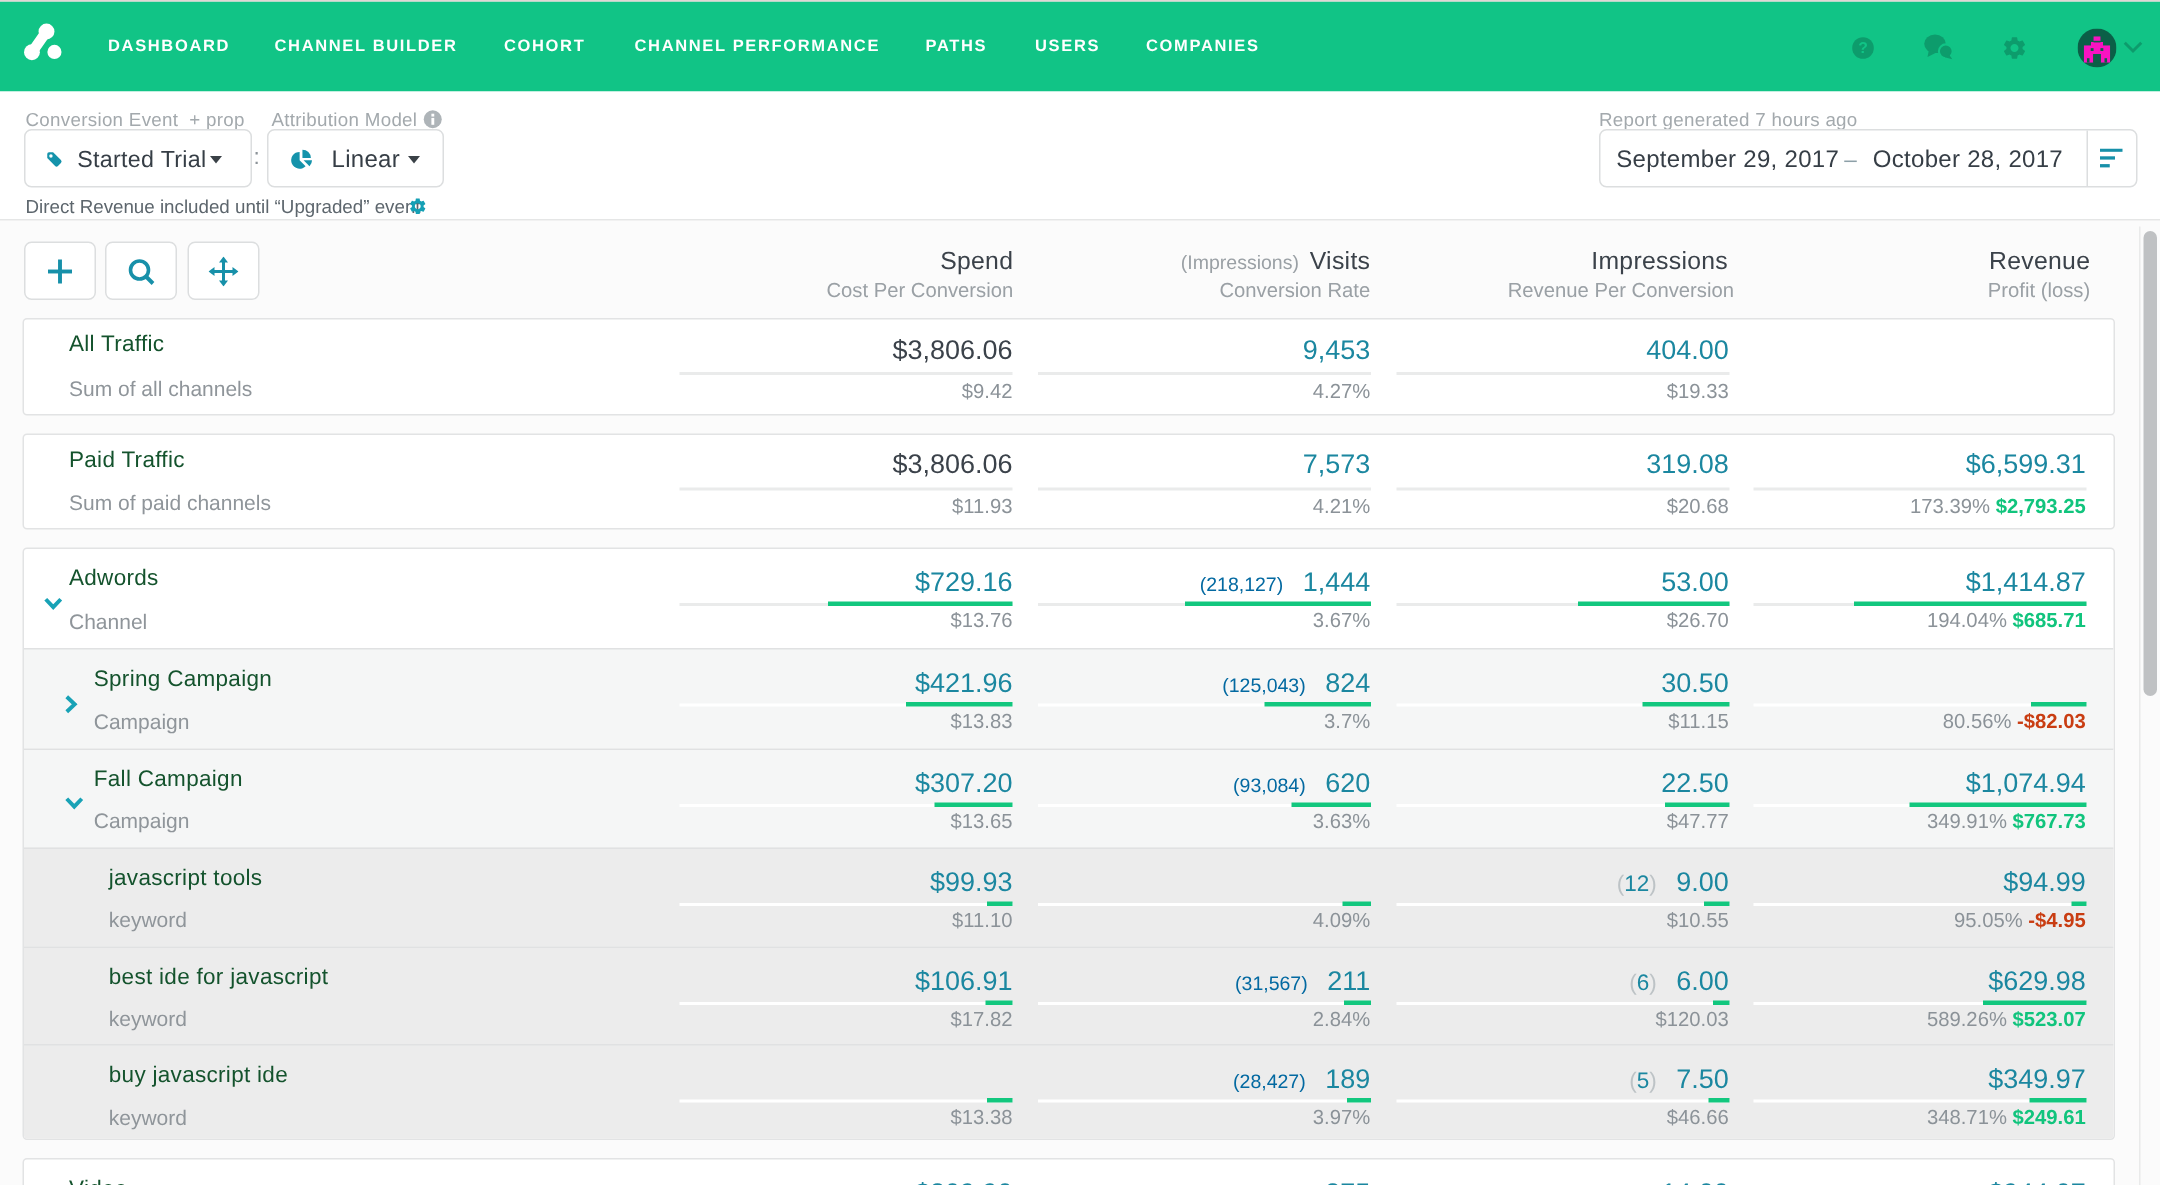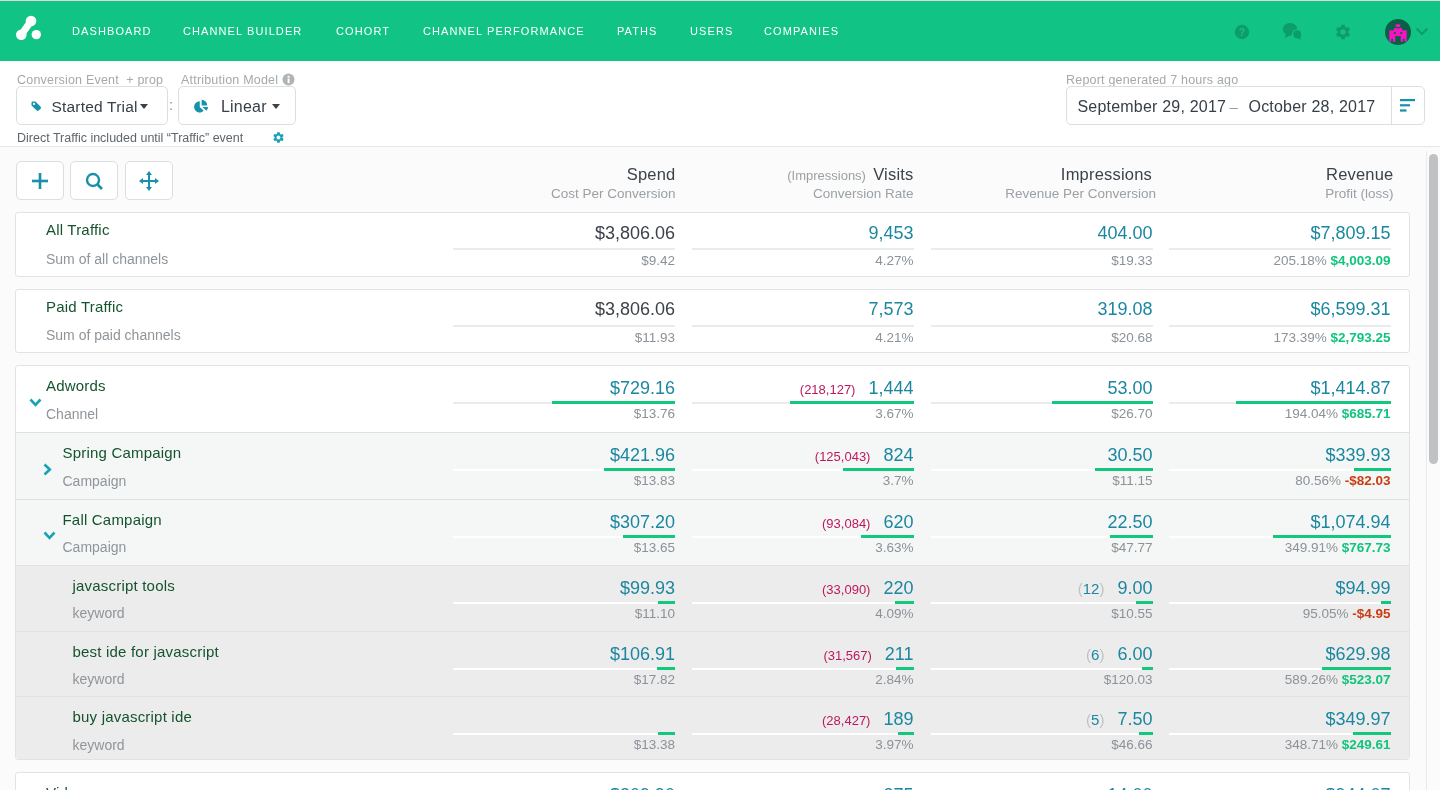--- a/index.html
+++ b/index.html
@@ -1,20 +1,20 @@
 <!DOCTYPE html>
 <html><head><meta charset="utf-8">
 <style>
 *{margin:0;padding:0;box-sizing:border-box}
 html,body{width:1440px;height:790px;overflow:hidden;background:#fbfbfb;
  font-family:"Liberation Sans",sans-serif;-webkit-font-smoothing:antialiased}
 .nav{position:absolute;left:0;top:1px;width:1440px;height:60px;background:#11c486}
 .topstrip{position:absolute;left:0;top:0;width:1440px;height:1px;background:#e2d6d4}
 .nav .item{position:absolute;top:0;height:60px;line-height:60px;color:#fff;
- font-size:11px;font-weight:normal;letter-spacing:1.1px}
+ font-size:11px;font-weight:bold;letter-spacing:1.1px}
 .logo{position:absolute;left:14px;top:13px}
 .navicon{position:absolute;top:22px}
 .filterbar{position:absolute;left:0;top:61px;width:1440px;height:86px;background:#fff;
  border-bottom:1px solid #e5e6e6}
 .flabel{position:absolute;top:12px;font-size:12.5px;color:#a3a9ad;letter-spacing:.2px}
 .btn{position:absolute;top:25px;height:39px;background:#fff;border:1px solid #dcdedf;
  border-radius:5px}
 .btntext{position:absolute;font-size:16px;color:#363e46;top:11px;letter-spacing:.2px}
 .caret{position:absolute;width:0;height:0;border-left:4.5px solid transparent;
  border-right:4.5px solid transparent;border-top:5px solid #3a4147;top:17px}
@@ -28,21 +28,21 @@
 .card{position:absolute;left:15px;width:1395px;background:#fff;border:1px solid #e2e3e4;
  border-radius:3px;overflow:hidden}
 .row{position:relative;width:100%}
 .row+.row{border-top:1px solid #e0e1e2}
 .ttl{position:absolute;top:11px;font-size:15px;color:#14532d;letter-spacing:.2px;white-space:nowrap}
 .lbl{position:absolute;top:39.5px;font-size:14px;color:#8f959a;white-space:nowrap}
 .cell{position:absolute;top:0;height:100%;width:222px}
 .c1{right:734px}.c2{right:495.5px}.c3{right:256.5px}.c4{right:18.5px}
 .big{position:absolute;top:12px;right:0;font-size:18px;color:#1b87a0;white-space:nowrap;width:400px;text-align:right}
 .big.dark{color:#3b424a}
-.big .paren{font-size:13px;color:#be185d;margin-right:13px}
+.big .paren{font-size:13px;color:#0369a1;margin-right:13px}
 .big .cnt{font-size:15px;color:#1b87a0;margin-right:13px}
 .big .cnt b{color:#bdc3c6;font-weight:normal}
 .ln{position:absolute;top:35px;left:0;right:0;height:3px}
 .ln:before{content:"";position:absolute;left:0;right:0;top:1px;height:2px;background:var(--lc)}
 .ln i{position:absolute;right:0;top:0;height:3px;background:#12c77e}
 .sub{position:absolute;top:40px;right:0;font-size:13.5px;color:#8b9298;white-space:nowrap}
 .sub .pos{color:#11c47d;font-weight:bold}
 .sub .neg{color:#c93d12;font-weight:bold}
 .chev{position:absolute}
 .t2 .ttl{top:8px}.t2 .big{top:9.5px}.t2 .ln{top:34px}.t2 .lbl{top:37.5px}
@@ -117,21 +117,21 @@
  <div style="position:absolute;left:169px;top:35px;font-size:15px;color:#8c9398">:</div>
  <div class="btn" style="left:178px;width:118px">
   <svg style="position:absolute;left:13.5px;top:12px" width="15" height="15" viewBox="0 0 20 20">
    <path fill="#1593ab" d="M9,10.5 L9,3 A7.5,7.5 0 1 0 14.3,15.8 Z"></path>
    <path fill="#1593ab" d="M11.5,8.5 L11.5,1 A7.5,7.5 0 0 1 19,8.5 Z"></path>
    <path fill="#1593ab" d="M12.5,10.5 L20,10.5 A7.5,7.5 0 0 1 17.8,15.8 Z"></path>
   </svg>
   <div class="btntext" style="left:42px">Linear</div>
   <div class="caret" style="right:15.5px"></div>
  </div>
- <div class="ftr-sub" style="left:17px">Direct Traffic included until “Traffic” event</div>
+ <div class="ftr-sub" style="left:17px">Direct Revenue included until “Upgraded” event</div>
  <svg style="position:absolute;left:272px;top:70px" width="13" height="13" viewBox="0 0 24 24">
   <path fill="#15a0b5" fill-rule="evenodd" d="M19.14,12.94c0.04-0.3,0.06-0.61,0.06-0.94c0-0.32-0.02-0.64-0.07-0.94l2.03-1.58c0.18-0.14,0.23-0.41,0.12-0.61l-1.92-3.32c-0.12-0.22-0.37-0.29-0.59-0.22l-2.39,0.96c-0.5-0.38-1.03-0.7-1.62-0.94L14.4,2.81c-0.04-0.24-0.24-0.41-0.48-0.41h-3.84c-0.24,0-0.43,0.17-0.47,0.41L9.25,5.35C8.66,5.59,8.12,5.92,7.63,6.29L5.24,5.33c-0.22-0.08-0.47,0-0.59,0.22L2.74,8.87C2.62,9.08,2.66,9.34,2.86,9.48l2.03,1.58C4.84,11.36,4.8,11.69,4.8,12s0.02,0.64,0.07,0.94l-2.03,1.58c-0.18,0.14-0.23,0.41-0.12,0.61l1.92,3.32c0.12,0.22,0.37,0.29,0.59,0.22l2.39-0.96c0.5,0.38,1.03,0.7,1.62,0.94l0.36,2.54c0.05,0.24,0.24,0.41,0.48,0.41h3.84c0.24,0,0.44-0.17,0.47-0.41l0.36-2.54c0.59-0.24,1.13-0.56,1.62-0.94l2.39,0.96c0.22,0.08,0.47,0,0.59-0.22l1.92-3.32c0.12-0.22,0.07-0.47-0.12-0.61L19.14,12.94z M12,15.6c-1.98,0-3.6-1.62-3.6-3.6s1.62-3.6,3.6-3.6s3.6,1.62,3.6,3.6S13.98,15.6,12,15.6z"></path>
  </svg>
  <div class="flabel" style="left:1066px">Report generated 7 hours ago</div>
  <div class="btn" style="left:1065.5px;width:359.5px">
   <div class="btntext" style="left:11px;font-size:16px">September 29, 2017</div>
   <div class="btntext" style="left:163px;font-size:15px;color:#8da0a8">–</div>
   <div class="btntext" style="left:182px;font-size:16px">October 28, 2017</div>
   <div style="position:absolute;right:32px;top:0;width:1px;height:37px;background:#dcdedf"></div>
   <svg style="position:absolute;right:8px;top:12px" width="16" height="13" viewBox="0 0 16 13">
@@ -187,25 +187,20 @@
    <div class="cell c2">
           <div class="big">9,453</div>
           <div class="ln"></div>
           <div class="sub">4.27%</div>
         </div>
    <div class="cell c3">
           <div class="big">404.00</div>
           <div class="ln"></div>
           <div class="sub">$19.33</div>
         </div>
-   <div class="cell c4">
-          <div class="big">$7,809.15</div>
-          <div class="ln"></div>
-          <div class="sub">205.18% <b class="pos">$4,003.09</b></div>
-        </div>
   </div>
  </div>
 
  <div class="card t2" style="top:137.5px;height:64.7px;--lc:#eaebeb">
   <div class="row" style="height:62.7px">
    <div class="ttl" style="left:30px">Paid Traffic</div>
    <div class="lbl" style="left:30px">Sum of paid channels</div>
    <div class="cell c1">
           <div class="big dark">$3,806.06</div>
           <div class="ln"></div>
@@ -286,21 +281,20 @@
           <div class="sub">3.7%</div>
         </div>
    <div class="cell c3">
           <div class="big">30.50</div>
           <div class="ln">
             <i style="width:58px"></i>
           </div>
           <div class="sub">$11.15</div>
         </div>
    <div class="cell c4">
-          <div class="big">$339.93</div>
           <div class="ln">
             <i style="width:37px"></i>
           </div>
           <div class="sub">80.56% <b class="neg">-$82.03</b></div>
         </div>
   </div>
   <div class="row" style="height:66px;background:#f5f6f6;--lc:#ffffff">
    <svg class="chev" style="left:26.5px;top:31.5px" width="13" height="9" viewBox="0 0 13 9">
           <polyline points="1.5,1.5 6.5,6.8 11.5,1.5" fill="none" stroke="#18a2b6" stroke-width="2.6"></polyline>
         </svg>
@@ -339,21 +333,20 @@
    <div class="ttl" style="left:56.5px">javascript tools</div>
    <div class="lbl" style="left:56.5px">keyword</div>
    <div class="cell c1">
           <div class="big">$99.93</div>
           <div class="ln">
             <i style="width:17px"></i>
           </div>
           <div class="sub">$11.10</div>
         </div>
    <div class="cell c2">
-          <div class="big"><span class="paren">(33,090)</span>220</div>
           <div class="ln">
             <i style="width:19px"></i>
           </div>
           <div class="sub">4.09%</div>
         </div>
    <div class="cell c3">
           <div class="big"><span class="cnt"><b>(</b>12<b>)</b></span>9.00</div>
           <div class="ln">
             <i style="width:17px"></i>
           </div>

